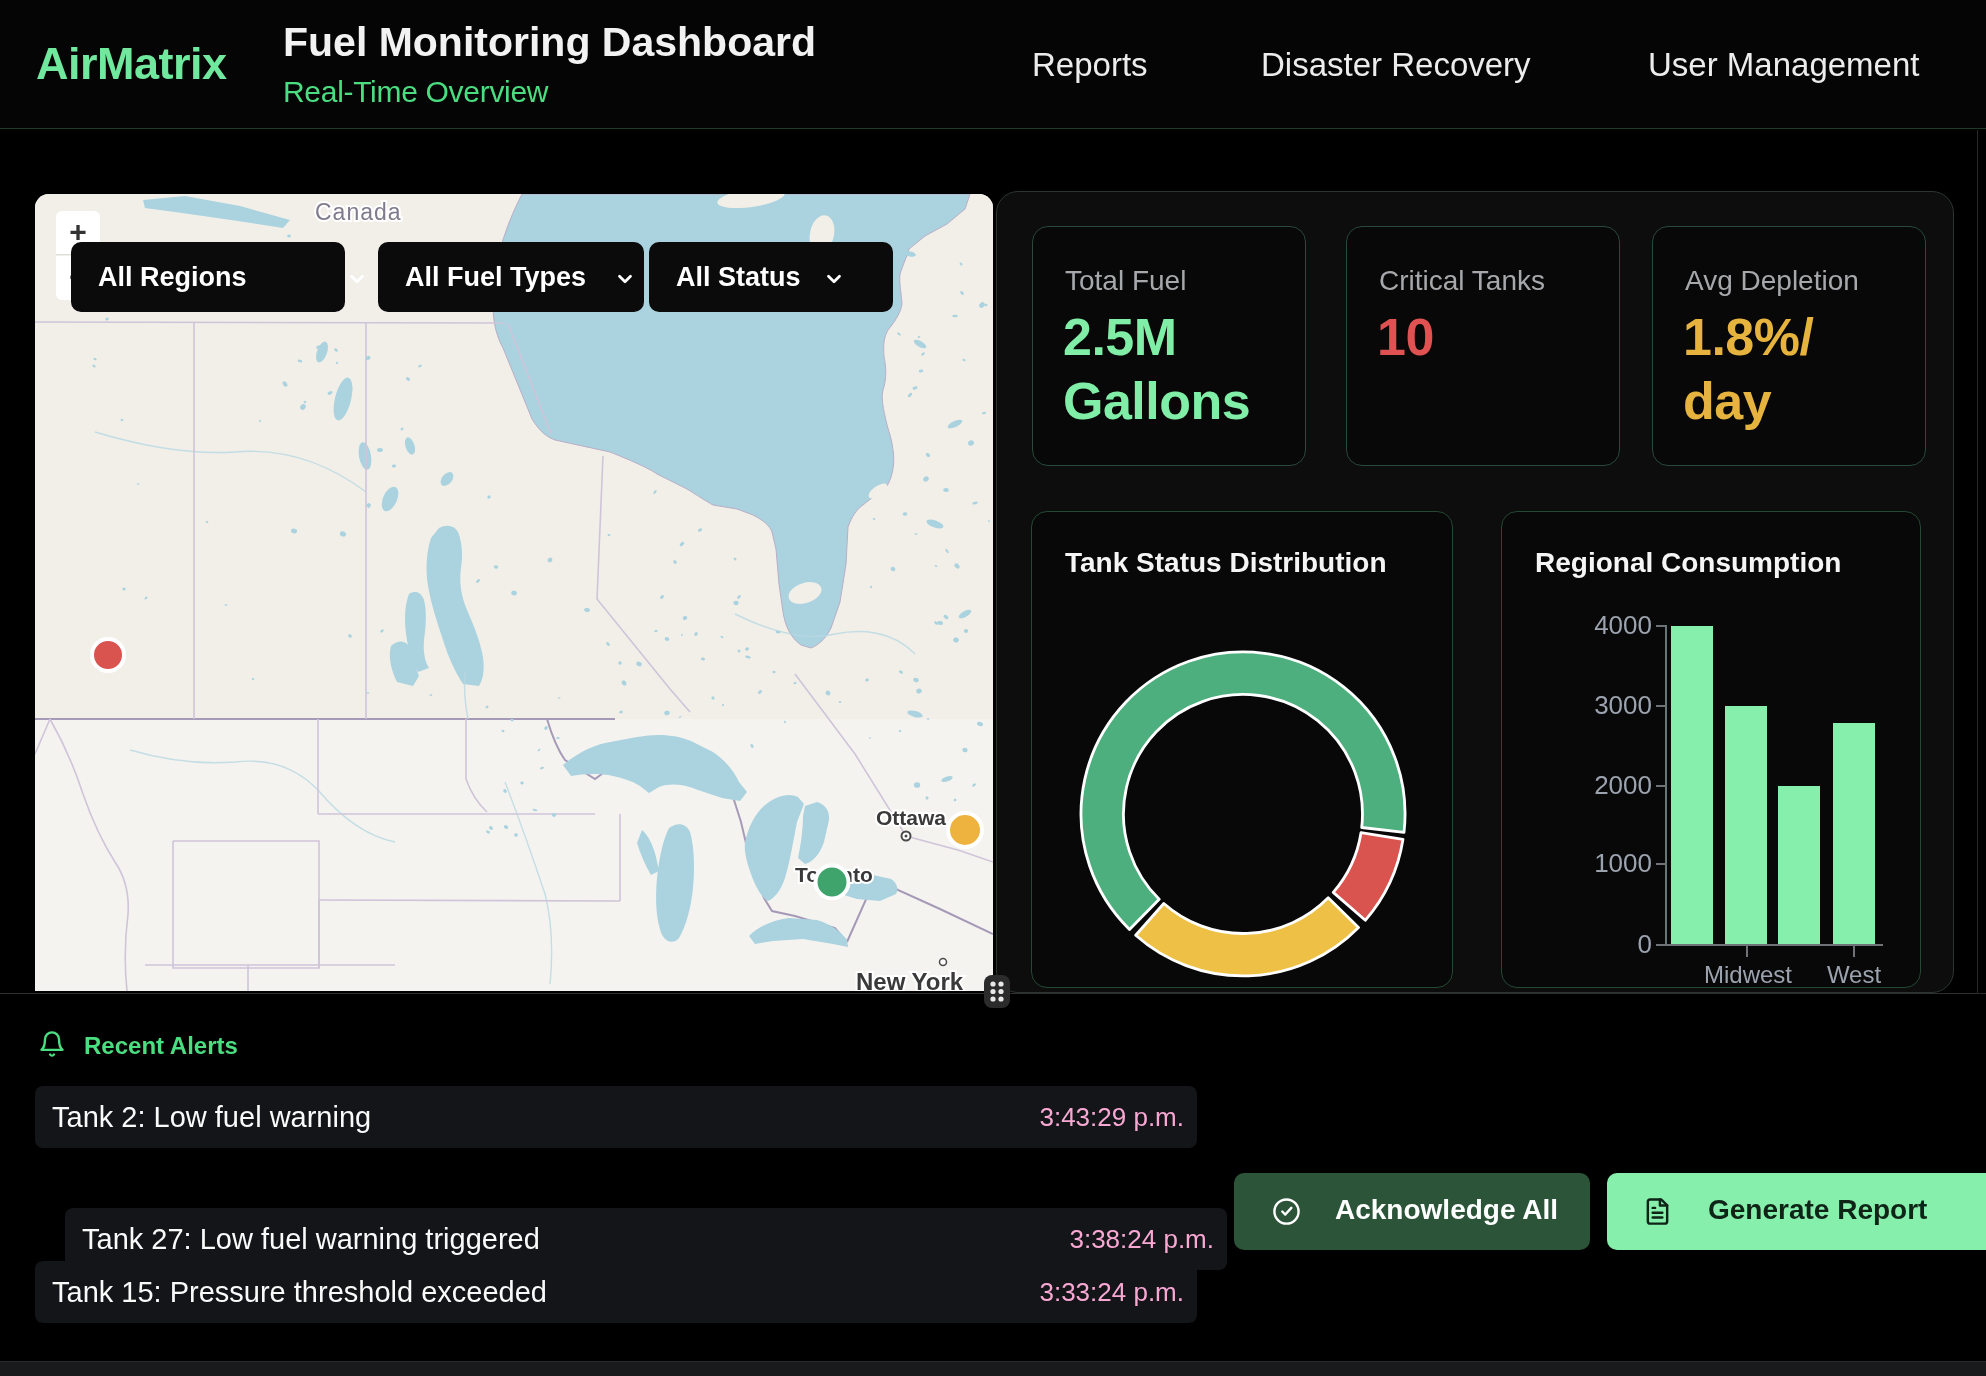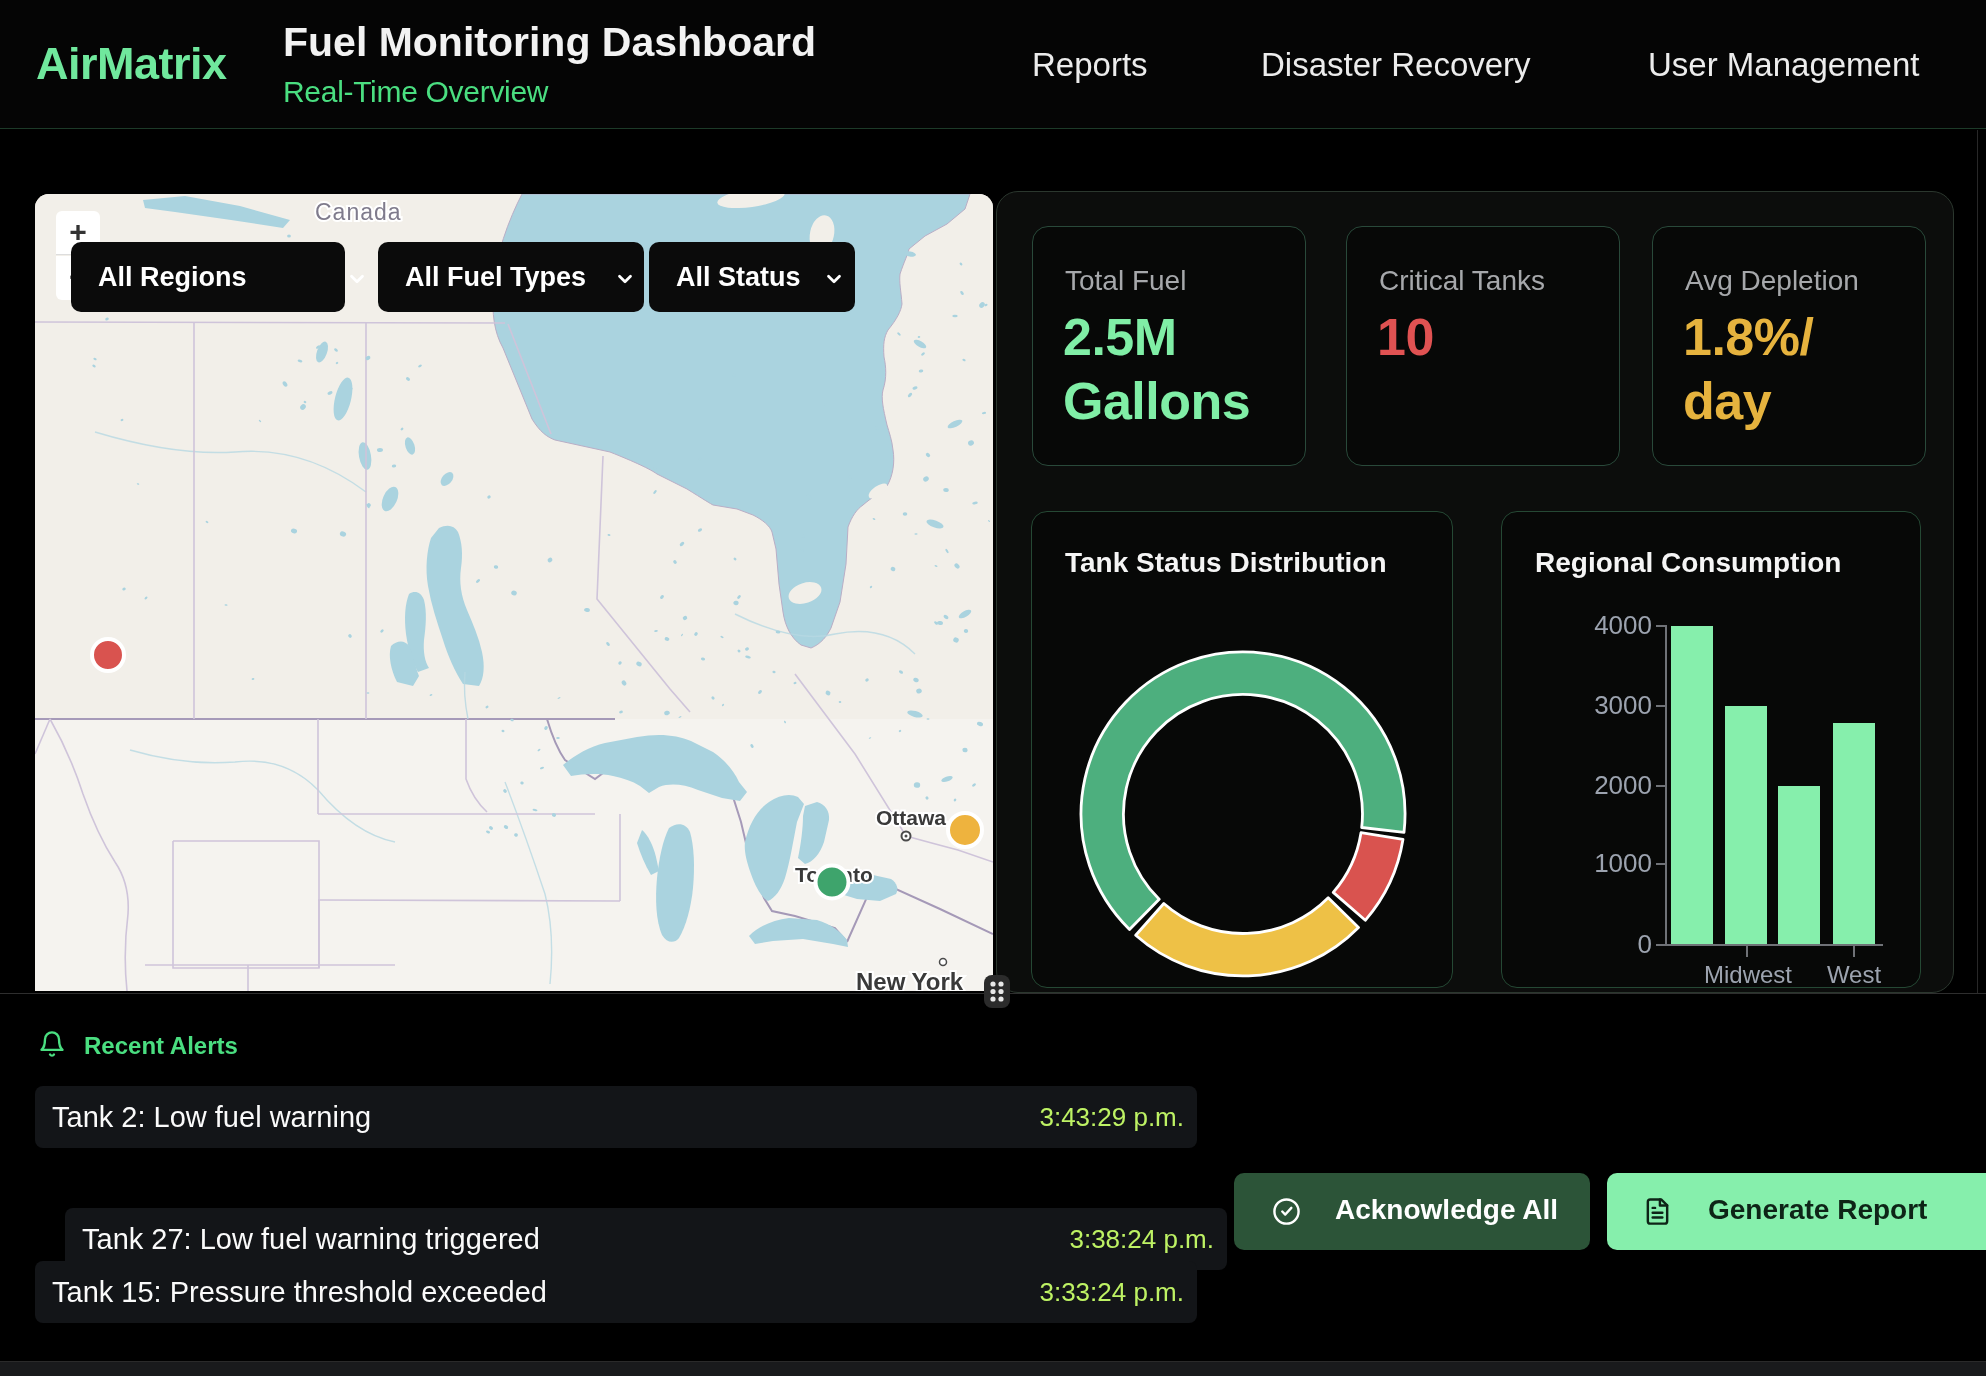--- a/index.html
+++ b/index.html
@@ -25,21 +25,21 @@
 .scard { position:absolute; top:226px; width:274px; height:240px; background:#070807;
   border:1px solid #29493a; border-radius:16px; }
 .slabel { position:absolute; left:32px; top:40px; font-size:28px; line-height:28px; color:#a6a8ab; }
 .sval { position:absolute; left:30px; top:78px; font-size:52px; letter-spacing:-0.5px; font-weight:bold; line-height:64px; }
 .ccard { position:absolute; top:511px; height:477px; background:#070807;
   border:1px solid #254834; border-radius:16px; }
 .ctitle { position:absolute; left:33px; top:37px; font-size:28px; line-height:28px; font-weight:bold; color:#f5f5f5; }
 #alerthdr { position:absolute; left:84px; top:1031px; font-size:24px; line-height:30px; font-weight:bold; color:#4ade80; }
 .arow { position:absolute; left:35px; width:1162px; height:62px; background:#131518; border-radius:8px; }
 .atext { position:absolute; left:17px; top:17px; font-size:29px; line-height:29px; color:#fafafa; }
-.atime { position:absolute; right:13px; top:18px; font-size:26px; line-height:26px; color:#bef264; }
+.atime { position:absolute; right:13px; top:18px; font-size:26px; line-height:26px; color:#f9a8d4; }
 .btn { position:absolute; top:1137px; height:77px; border-radius:10px; font-size:28px; font-weight:bold;margin-top:36px; }
 #footer { position:absolute; left:0; top:1361px; width:1986px; height:15px; background:#191a1c;
   border-top:1px solid #2a2a2a; }
 </style>
 </head>
 <body>
 <div id="header">
   <div id="logo">AirMatrix</div>
   <div id="title">Fuel Monitoring Dashboard</div>
   <div id="subtitle">Real-Time Overview</div>
@@ -316,21 +316,21 @@
   <div class="zoombtn" style="top:17px; border-radius:6px 6px 0 0; border-bottom:1px solid #ddd;">+</div>
   <div class="zoombtn" style="top:62px; border-radius:0 0 6px 6px;">−</div>
   <div class="drop" style="left:36px; width:274px;">All Regions
     <svg class="chev" style="left:275px;" width="22" height="22" viewBox="0 0 24 24" fill="none" stroke="#fff" stroke-width="3" stroke-linecap="round" stroke-linejoin="round">
         <polyline points="6 9 12 15 18 9"></polyline>
       </svg></div>
   <div class="drop" style="left:343px; width:266px;">All Fuel Types
     <svg class="chev" style="left:236px;" width="22" height="22" viewBox="0 0 24 24" fill="none" stroke="#fff" stroke-width="3" stroke-linecap="round" stroke-linejoin="round">
         <polyline points="6 9 12 15 18 9"></polyline>
       </svg></div>
-  <div class="drop" style="left:614px; width:206px;">All Status
+  <div class="drop" style="left:614px; width:244px;">All Status
     <svg class="chev" style="left:174px;" width="22" height="22" viewBox="0 0 24 24" fill="none" stroke="#fff" stroke-width="3" stroke-linecap="round" stroke-linejoin="round">
         <polyline points="6 9 12 15 18 9"></polyline>
       </svg></div>
 </div>
 
 <div id="panel"></div>
 <div class="scard" style="left:1032px;padding-left:20px;">
   <div class="slabel">Total Fuel</div>
   <div class="sval" style="color:#80eea6;">2.5M<br>Gallons</div>
 </div>

